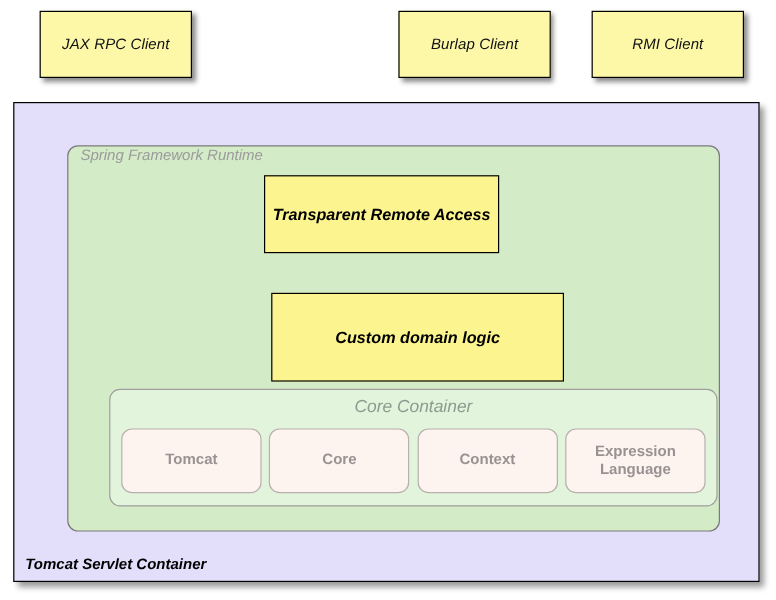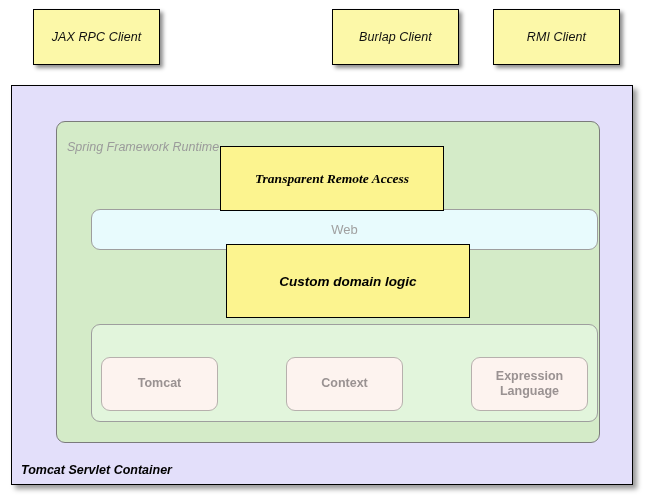--- a/index.html
+++ b/index.html
@@ -79,21 +79,21 @@
     width: 544px; 
     height: 322px;
     background: #d4ebc8;
     border: 1.4px solid #7b7b7b;
     border-radius: 9px;
     box-sizing: border-box;
   }
   #spring-runtime-label {
     position: absolute;
     left: 10px;
-    top: 18px;
+    top: 0;
     font-style: italic;
     font-size: 12.5px;
     color: #9b9b9b;
     white-space: nowrap;
   }
 
   
   #web-band {
     position: absolute;
     left: 34px;    
@@ -177,23 +177,22 @@
   .overlay-box .label {
     font-style: italic;
     font-weight: bold;
     font-size: 13.5px;
     color: #000000;
     white-space: nowrap;
   }
   #transparent-remote-access {
     left: 220px;
     top: 146px;
-    width: 224px;
+    width: 196px;
     height: 65px;
-    font-family: Liberation Serif, serif;
   }
   #custom-domain-logic {
     left: 226px;
     top: 244px;
     width: 244px;
     height: 74px;
   }
 </style>
 </head>
 <body>
@@ -208,28 +207,29 @@
   </div>
   <div class="client-box" id="client-3">
     <span class="label">RMI Client</span>
   </div>
 
   <div id="tomcat-container">
 
     <div id="spring-runtime">
       <div id="spring-runtime-label">Spring Framework Runtime</div>
 
-      <div id="web-band">
-        <span class="label">Web</span>
-      </div>
 
       <div id="core-container">
+        <div id="core-container-title">Core Container</div>
         <div id="core-modules">
           <div class="core-module">
             <span class="label">Tomcat</span>
+          </div>
+          <div class="core-module">
+            <span class="label">Core</span>
           </div>
           <div class="core-module">
             <span class="label">Context</span>
           </div>
           <div class="core-module">
             <span class="label">Expression<br>Language</span>
           </div>
         </div>
       </div>
     </div>

